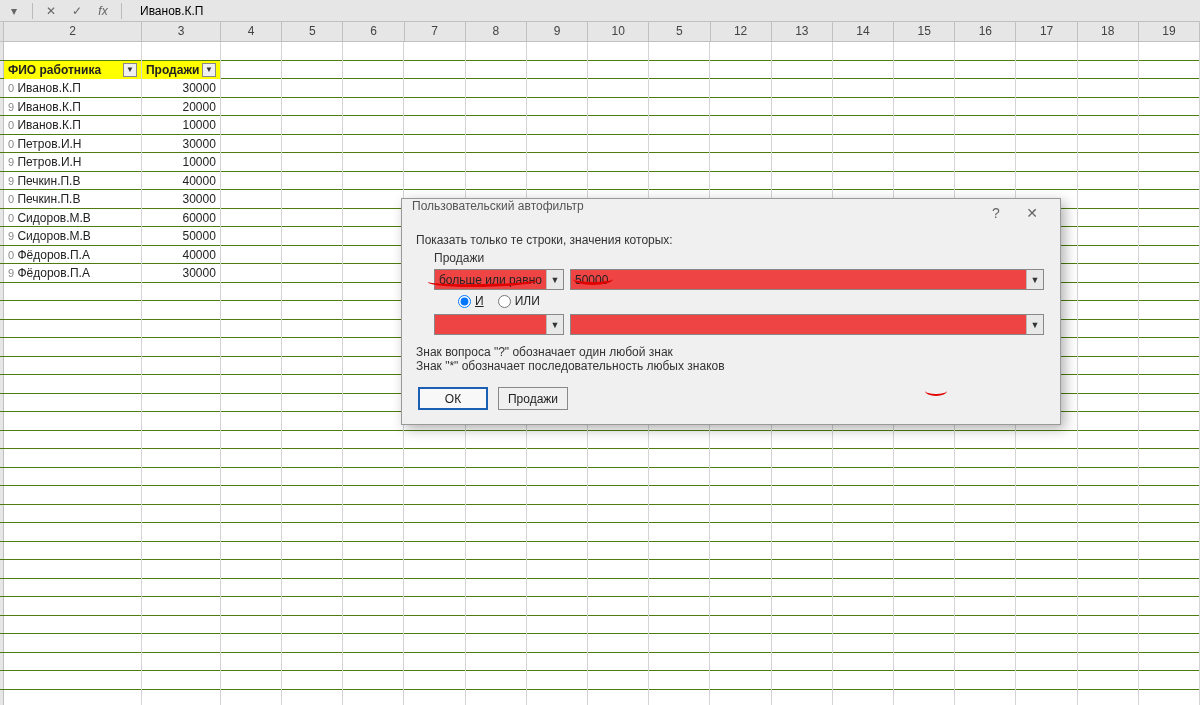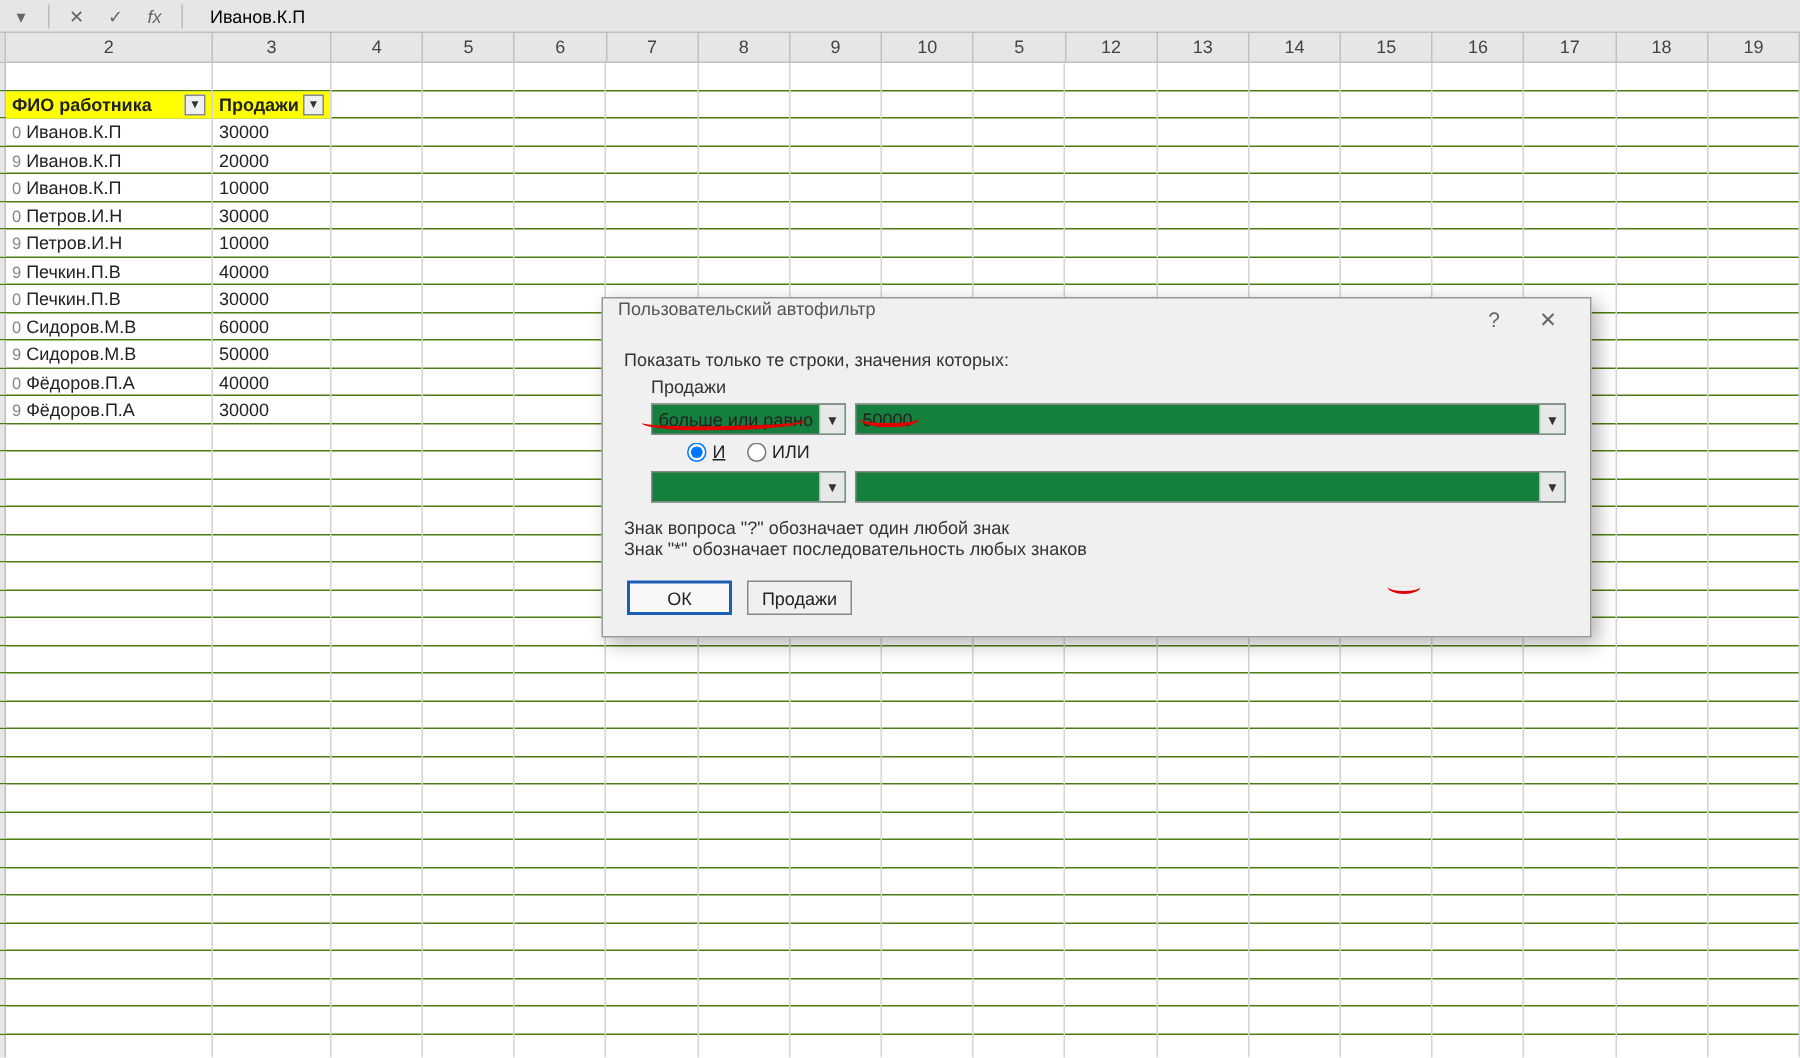--- a/index.html
+++ b/index.html
@@ -83,21 +83,21 @@
   }
   .cell {
     border-right: 1px solid #d4d4d4;
     padding: 0 4px;
     line-height: 18px;
     font-size: 12px;
     white-space: nowrap;
     overflow: hidden;
     height: 18.5px;
   }
-  .cell.right { }
+  .cell.right { text-align: right; }
   .hdr-cell {
     background: #ffff00;
     font-weight: 600;
     display: flex;
     align-items: center;
     justify-content: space-between;
   }
   .filter-btn {
     width: 14px;
     height: 14px;
@@ -145,21 +145,21 @@
   .indent { padding-left: 18px; }
   .cond-row {
     display: flex;
     gap: 6px;
     padding-left: 18px;
     margin: 4px 0;
     align-items: center;
   }
   .combo {
     height: 21px;
-    background: #15803d;
+    background: #ef4444;
     border: 1px solid #888;
     display: flex;
     align-items: center;
     position: relative;
   }
   .combo .cb-text {
     flex: 1;
     padding: 0 4px;
     font-size: 12px;
   }

